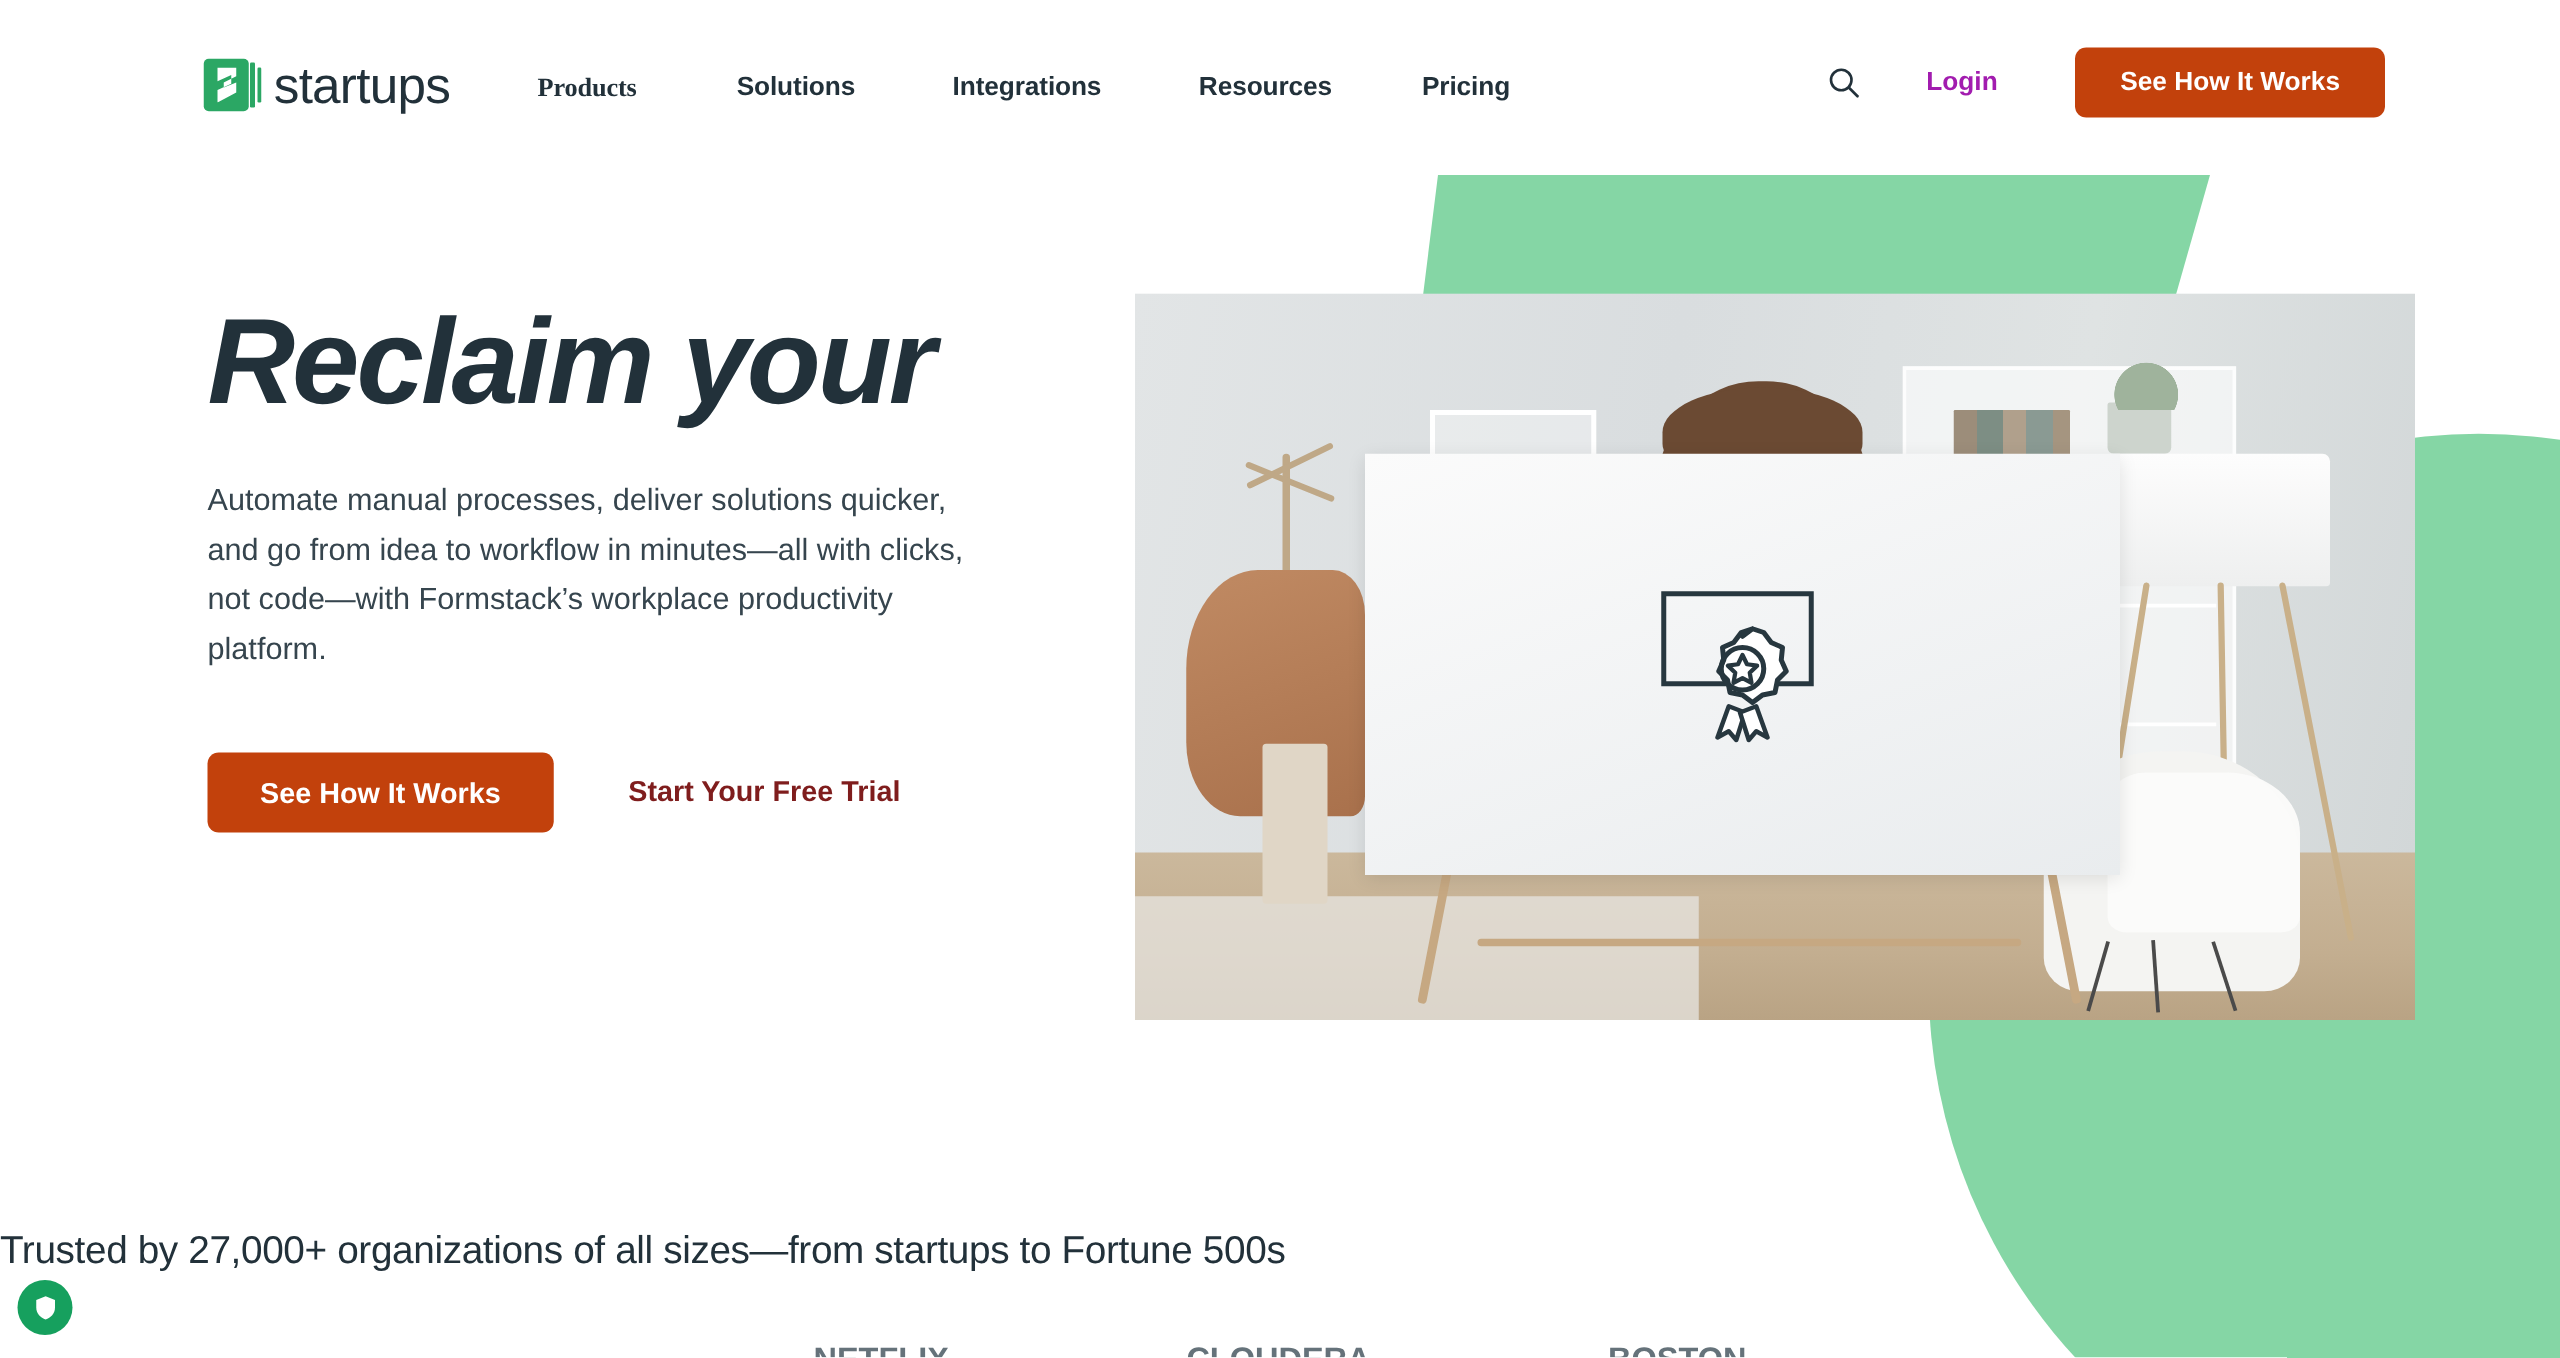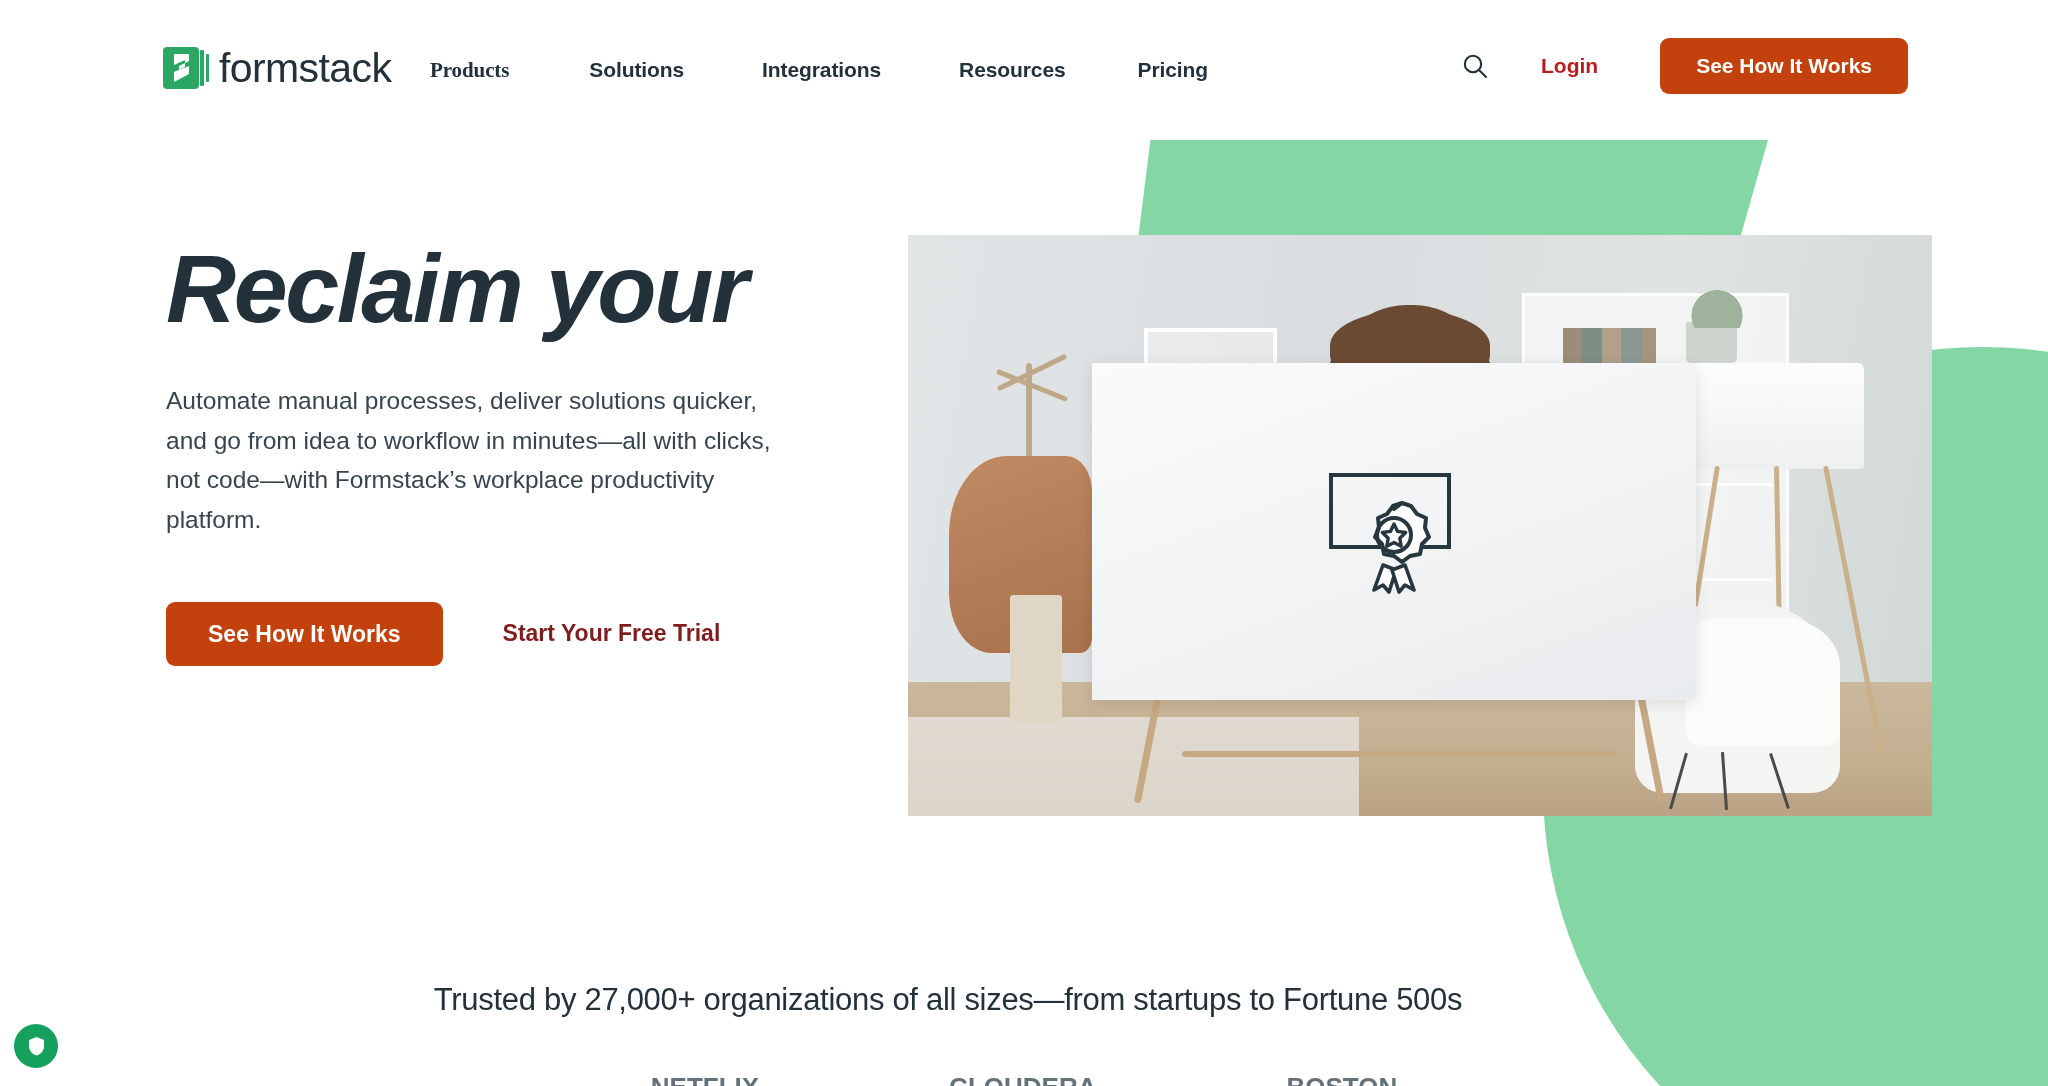--- a/index.html
+++ b/index.html
@@ -68,21 +68,21 @@
 
   .header-right {
     position:absolute; right:140px; top:38px;
     display:flex; align-items:center; gap:0;
   }
   .search-btn {
     width:42px; height:42px; display:flex; align-items:center; justify-content:center;
     cursor:pointer; background:none; border:none; margin-right:45px;
   }
   .login-link {
-    font-size:21px; font-weight:700; color:#b91c1c; text-decoration:none;
+    font-size:21px; font-weight:700; color:#a21caf; text-decoration:none;
     margin-right:62px; white-space:nowrap; cursor:pointer;
   }
   .btn-dark {
     background:#c2410c; color:#ffffff; border:none;
     border-radius:9px; font-weight:700; cursor:pointer;
     font-family:Liberation Sans, sans-serif;
     white-space:nowrap;
   }
   .header-cta {
     padding:0 36px; height:56px; font-size:21px; line-height:56px;
@@ -260,21 +260,21 @@
   }
   .wb-easel span {
     position:absolute; bottom:0; width:7px; background:#c6a882; border-radius:3px;
   }
   .wb-easel span:nth-child(1){ left:6%; height:100%; transform:rotate(11deg); }
   .wb-easel span:nth-child(2){ right:6%; height:100%; transform:rotate(-11deg); }
   .wb-easel span:nth-child(3){ left:12%; bottom:34%; width:76%; height:6px; }
 
   
   .trusted {
-    position:absolute; left:0; top:982px; width:1840px; text-align:center; z-index:30;margin-left:28px;
+    position:absolute; left:0; top:982px; width:1840px; text-align:left; z-index:30;
   }
   .trusted-text {
     font-size:31px; color:#22313a; font-weight:400; letter-spacing:-0.3px;
   }
   .logo-strip {
     position:absolute; left:0; top:1072px; width:2048px; height:14px;
     display:flex; align-items:flex-start; justify-content:center; gap:190px;
     z-index:30; overflow:hidden;
   }
   .logo-chip {
@@ -302,21 +302,21 @@
 
     <a class="logo-wrap">
       <span class="logo-mark">
         <span class="logo-sq"></span>
         <svg class="logo-bolt" viewBox="0 0 21 28">
           <path d="M18 0 H3 V11 L14 6 V13 L3 18 V28 L18 20 V12 L8 16 V12 L18 7 Z" fill="#ffffff"></path>
         </svg>
         <span class="logo-bar1"></span>
         <span class="logo-bar2"></span>
       </span>
-      <span class="logo-text">formstack</span>
+      <span class="logo-text">startups</span>
     </a>
 
     <nav class="nav">
       <a class="nav-item n0">Products</a>
       <a class="nav-item n1">Solutions</a>
       <a class="nav-item n2">Integrations</a>
       <a class="nav-item n3">Resources</a>
       <a class="nav-item n4">Pricing</a>
     </nav>
 

